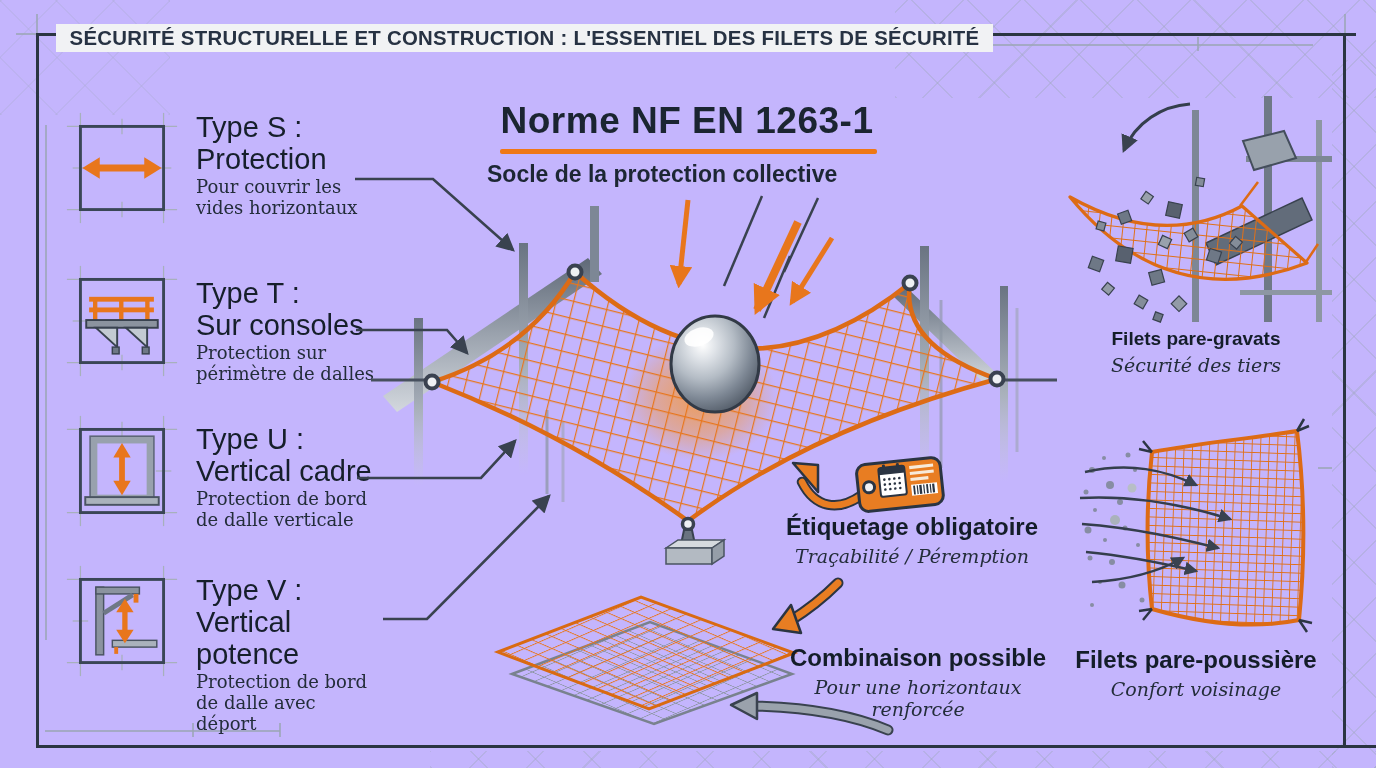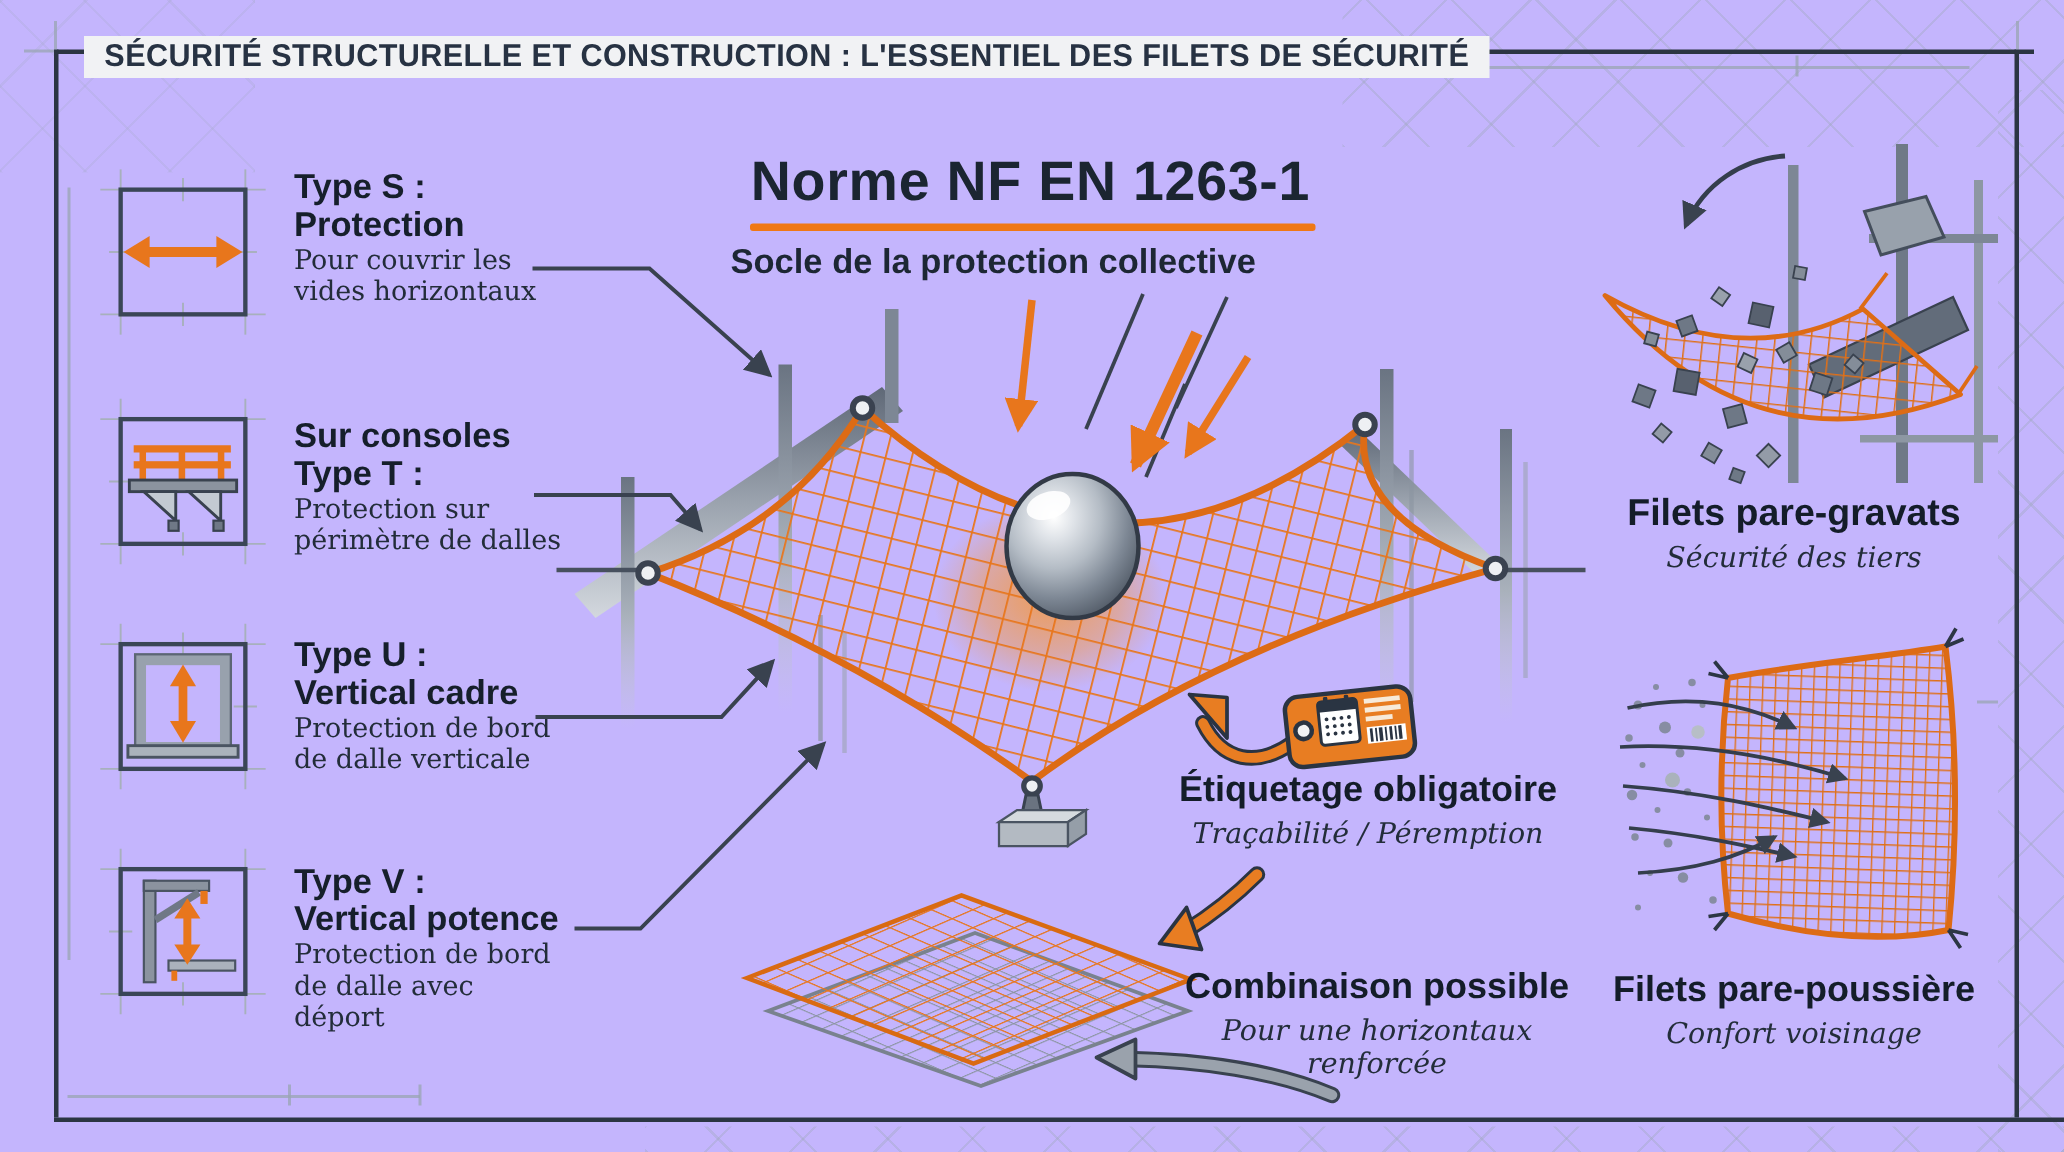--- a/index.html
+++ b/index.html
@@ -19,21 +19,21 @@
   
   .norm-title{position:absolute;left:487px;top:100px;width:400px;text-align:center;
               font-size:37px;font-weight:bold;color:#1b2531;letter-spacing:.5px;}
   .norm-underline{position:absolute;left:500px;top:149px;width:377px;height:5px;background:#ef7815;border-radius:2px;}
   .norm-sub{position:absolute;left:487px;top:161px;width:400px;text-align:left;
             font-size:23px;font-weight:bold;color:#1d2734;}
   
   .type-item{position:absolute;left:64px;display:flex;}
   .ticon{width:116px;height:116px;flex:0 0 116px;}
   .ttext{margin-left:16px;width:182px;}
-  .ttitle{font-size:23px;font-weight:bold;line-height:1.1;color:#161f2b;}
+  .ttitle{font-size:29px;font-weight:normal;line-height:1.1;color:#161f2b;}
   .tdesc{font-size:18px;line-height:1.18;margin-top:0;color:#232d3a;
          font-family:"DejaVu Serif",serif;}
   .mt1{margin-top:2px;} .mt2{margin-top:15px;} .mt3{margin-top:11px;} .mt4{margin-top:12px;}
   
   .cap{position:absolute;text-align:center;}
   .cap .c-title{font-size:24px;font-weight:bold;color:#141d29;}
   .cap .c-sub{font-size:19px;margin-top:4px;color:#232d3a;font-family:"DejaVu Serif",serif;font-style:italic;}
   svg{display:block;}
   .scene{position:absolute;left:0;top:0;pointer-events:none;}
 </style>
@@ -110,22 +110,22 @@
       <rect x="84" y="36" width="4.5" height="24" fill="#e8761c"></rect>
       <rect x="26" y="35" width="67" height="5" fill="#e8761c"></rect>
       <rect x="26" y="46" width="67" height="5" fill="#e8761c"></rect>
       <rect x="23" y="59" width="74" height="8" fill="#8b939f" stroke="#39424f" stroke-width="2"></rect>
       <polygon points="33,67 55,67 55,87" fill="#c3cad2" stroke="#39424f" stroke-width="2"></polygon>
       <rect x="50" y="87" width="7" height="7" fill="#6f7886" stroke="#39424f" stroke-width="1.5"></rect>
       <polygon points="64,67 86,67 86,87" fill="#c3cad2" stroke="#39424f" stroke-width="2"></polygon>
       <rect x="81" y="87" width="7" height="7" fill="#6f7886" stroke="#39424f" stroke-width="1.5"></rect>
     </svg>
     <div class="ttext mt2">
+      <div class="ttitle">Type T :</div>
       <div class="ttitle">Sur consoles</div>
-      <div class="ttitle">Type T :</div>
       <div class="tdesc">Protection sur périmètre de dalles</div>
     </div>
   </div>
 
   <div class="type-item" style="top:413px">
     <svg class="ticon" viewBox="0 0 120 120">
       <g stroke="#a7b0bc" stroke-width="1.3">
         <line x1="3" y1="17" x2="117" y2="17"></line>
           <line x1="3" y1="103" x2="117" y2="103"></line>
         <line x1="17" y1="3" x2="17" y2="117"></line>
@@ -410,21 +410,21 @@
         <path d="M1085,472 C1130,462 1165,470 1196,485" marker-end="url(#ahS)"></path>
         <path d="M1080,498 C1135,495 1185,505 1230,519" marker-end="url(#ahS)"></path>
         <path d="M1082,524 C1135,528 1178,538 1218,548" marker-end="url(#ahS)"></path>
         <path d="M1086,552 C1130,556 1166,564 1196,571" marker-end="url(#ahS)"></path>
         <path d="M1092,582 C1130,580 1158,572 1183,558" marker-end="url(#ahS)"></path>
       </g>
     </g>
   </svg>
 
   <div class="cap" style="left:1056px;top:328px;width:280px">
-    <div class="c-title" style="font-size:25px">Filets pare-gravats</div>
+    <div class="c-title" style="font-size:19px">Filets pare-gravats</div>
     <div class="c-sub">Sécurité des tiers</div>
   </div>
 
   <div class="cap" style="left:762px;top:513px;width:300px">
     <div class="c-title">Étiquetage obligatoire</div>
     <div class="c-sub">Traçabilité / Péremption</div>
   </div>
 
   <div class="cap" style="left:766px;top:644px;width:304px">
     <div class="c-title">Combinaison possible</div>

